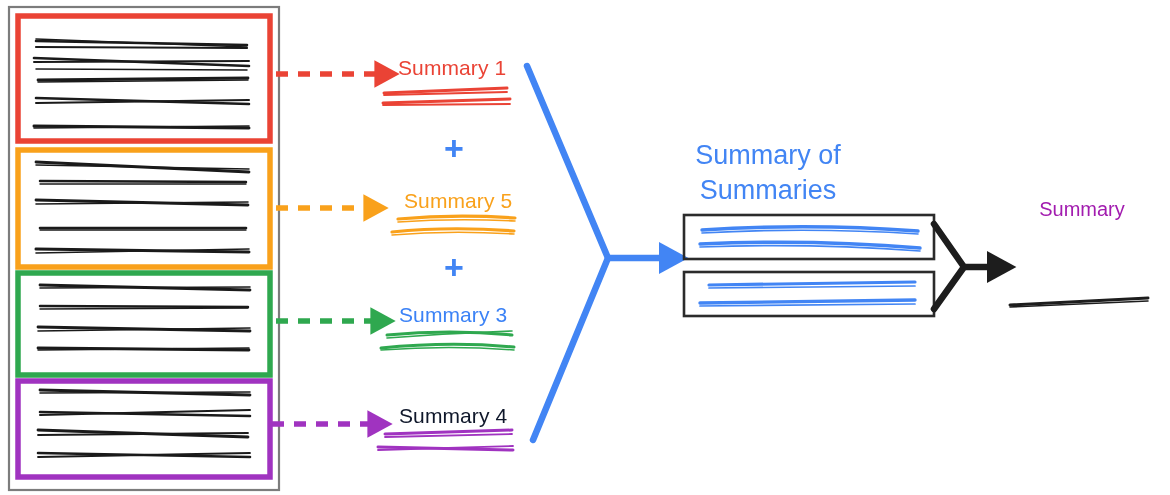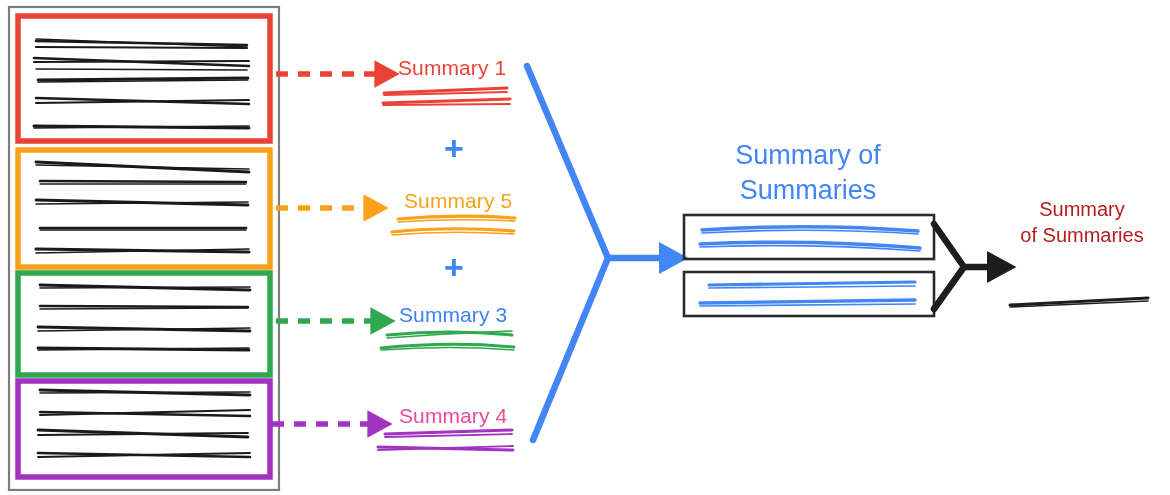--- a/index.html
+++ b/index.html
@@ -37,21 +37,21 @@
   }
   .sos-label {
     font-size: 27px;
     text-align: center;
     line-height: 1.28;
   }
   .final-label {
     font-size: 20px;
     text-align: center;
     line-height: 1.30;
-    color: #b91c1c;
+    color: #a21caf;
   }
 </style>
 </head>
 <body>
 
 <div id="canvas">
 
   <svg class="layer" viewBox="0 0 1170 495" xmlns="http://www.w3.org/2000/svg">
     <defs>
       <marker id="ah-red" markerWidth="5" markerHeight="5" refX="1.2" refY="2.5" orient="auto">
@@ -211,28 +211,27 @@
 
     <g stroke="#1d1d1d" fill="none" stroke-linecap="round">
       <path d="M1010,305 L1148,298" stroke-width="3.0"></path>
       <path d="M1010,307 L1148,301" stroke-width="1.6"></path>
     </g>
   </svg>
 
   <div class="lbl summary-label" style="left:398px; top:56px; color:#ea4335;">Summary 1</div>
   <div class="lbl summary-label" style="left:404px; top:189px; color:#f9a11b;">Summary 5</div>
   <div class="lbl summary-label" style="left:399px; top:303px; color:#3b82f6;">Summary 3</div>
-  <div class="lbl summary-label" style="left:399px; top:404px; color:#ec4899;">Summary 4</div>
+  <div class="lbl summary-label" style="left:399px; top:404px; color:#0f172a;">Summary 4</div>
 
   <div class="lbl" style="left:444px; top:128px; color:#4285f4; font-size:34px; font-weight:600;">+</div>
   <div class="lbl" style="left:444px; top:247px; color:#4285f4; font-size:34px; font-weight:600;">+</div>
 
-  <div class="lbl sos-label" style="left:708px; top:138px; width:200px; color:#4285f4;">
+  <div class="lbl sos-label" style="left:668px; top:138px; width:200px; color:#4285f4;">
     <div>Summary of</div>
     <div>Summaries</div>
   </div>
 
   <div class="lbl final-label" style="left:1002px; top:196px; width:160px;">
     <div>Summary</div>
-    <div>of Summaries</div>
   </div>
 
 </div>
 
 </body></html>

